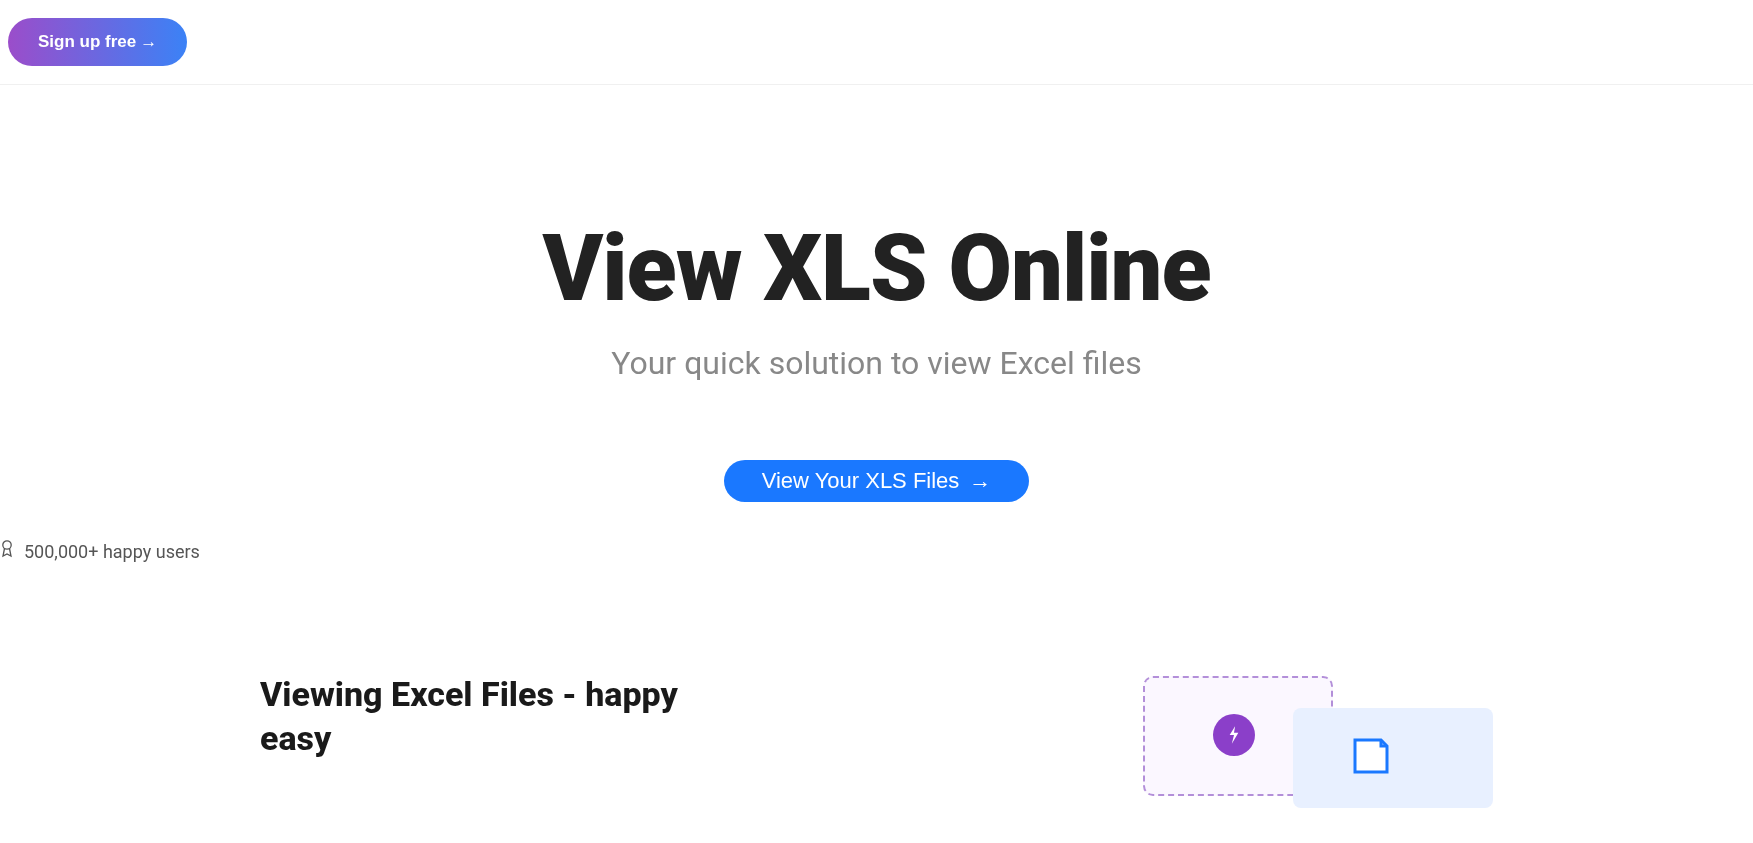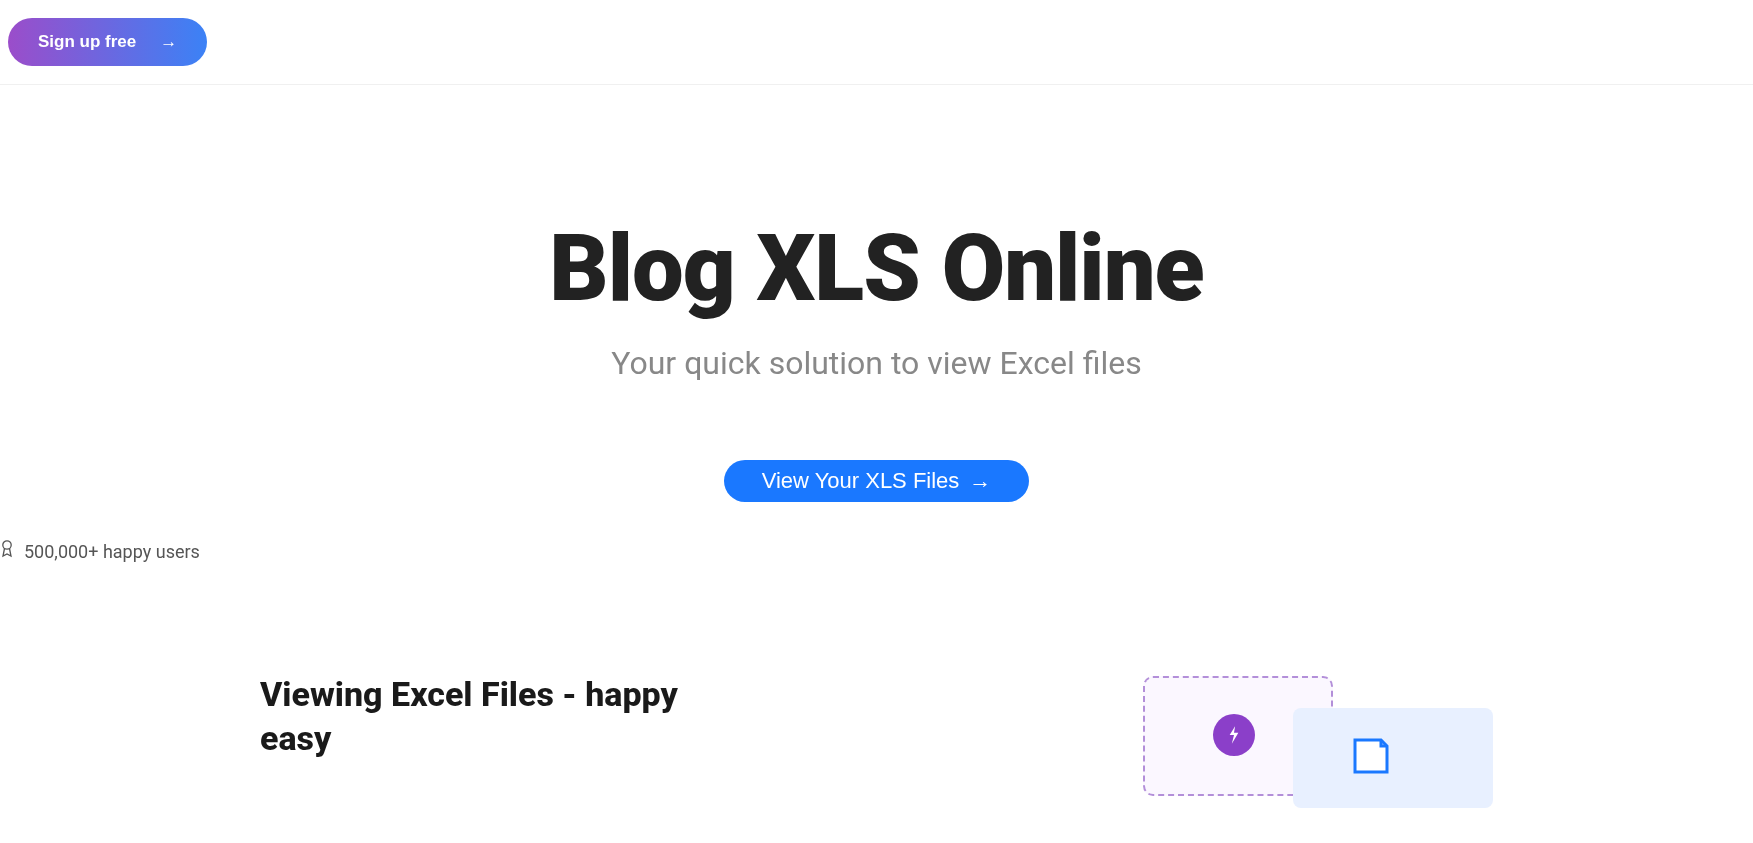--- a/index.html
+++ b/index.html
@@ -5,21 +5,21 @@
 * { margin: 0; padding: 0; box-sizing: border-box; }
 body { font-family: -apple-system, BlinkMacSystemFont, 'Segoe UI', Roboto, Helvetica, Arial, sans-serif; background: #ffffff; color: #1a1a1a; width: 1753px; }
 .header { display: flex; align-items: center; justify-content: space-between; padding: 18px 20px 18px 8px; border-bottom: 1px solid #f0f0f0; }
 .header-left { display: flex; align-items: center; gap: 32px; }
 .logo { display: flex; align-items: center; gap: 6px; color: #8b3fc9; font-weight: 700; font-size: 20px; cursor: pointer; }
 .logo-icon { width: 22px; height: 22px; display: inline-flex; align-items: center; justify-content: center; }
 .logo-name { color: #8b3fc9; font-weight: 700; }
 .logo-domain { color: #8b3fc9; font-weight: 400; }
 .nav { display: flex; gap: 20px; }
 .nav-link { color: #6b6b6b; font-size: 20px; text-decoration: none; cursor: pointer; }
-.signup-btn { background: linear-gradient(90deg, #9b4dca 0%, #3b82f6 100%); color: #fff; font-weight: 700; font-size: 17px; padding: 14px 30px; border-radius: 999px; border: none; cursor: pointer; display: inline-flex; align-items: flex-end; gap: 24px; }
+.signup-btn { background: linear-gradient(90deg, #9b4dca 0%, #3b82f6 100%); color: #fff; font-weight: 700; font-size: 17px; padding: 14px 30px; border-radius: 999px; border: none; cursor: pointer; display: inline-flex; align-items: flex-end; gap: 4px; }
 .hero { text-align: center; padding-top: 130px; }
 .hero-title { font-size: 92px; font-weight: 900; color: #222222; letter-spacing: -1px; }
 .hero-subtitle { font-size: 32px; color: #888888; margin-top: 22px; font-weight: 400; }
 .cta-btn { background: #1a78ff; color: #fff; font-size: 22px; font-weight: 500; padding: 8px 38px; border-radius: 999px; border: none; cursor: pointer; margin-top: 78px; display: inline-flex; align-items: center; gap: 10px; }
 .users-row { display: flex; align-items: center; gap: 10px; margin-top: 38px; color: #555555; font-size: 18px; }
 .medal-icon { font-size: 18px; color: #555555; }
 .section { display: flex; justify-content: space-between; align-items: flex-start; padding: 110px 260px 0 260px; }
 .section-title { font-size: 34px; font-weight: 800; color: #1a1a1a; max-width: 480px; line-height: 1.3; }
 .illo-wrap { position: relative; width: 380px; height: 140px; }
 .dashed-box { position: absolute; top: 4px; left: 30px; width: 190px; height: 120px; border: 2px dashed #b38fd9; border-radius: 10px; background: #fbf7ff; }
@@ -32,21 +32,21 @@
 <body>
 
 <header class="header">
   <button class="signup-btn">
     <span>Sign up free</span>
     <span class="arrow">→</span>
   </button>
 </header>
 
 <section class="hero">
-  <h1 class="hero-title">Blog XLS Online</h1>
+  <h1 class="hero-title">View XLS Online</h1>
   <p class="hero-subtitle">Your quick solution to view Excel files</p>
   <button class="cta-btn">
     <span>View Your XLS Files</span>
     <span class="arrow">→</span>
   </button>
   <div class="users-row">
     <span class="medal-icon">
       <svg width="14" height="18" viewBox="0 0 14 18" fill="none">
           <circle cx="7" cy="5" r="4.2" stroke="#555" stroke-width="1.3"></circle>
           <path d="M4.5 8.5L3 16l4-2 4 2-1.5-7.5" stroke="#555" stroke-width="1.3" fill="none"></path>

